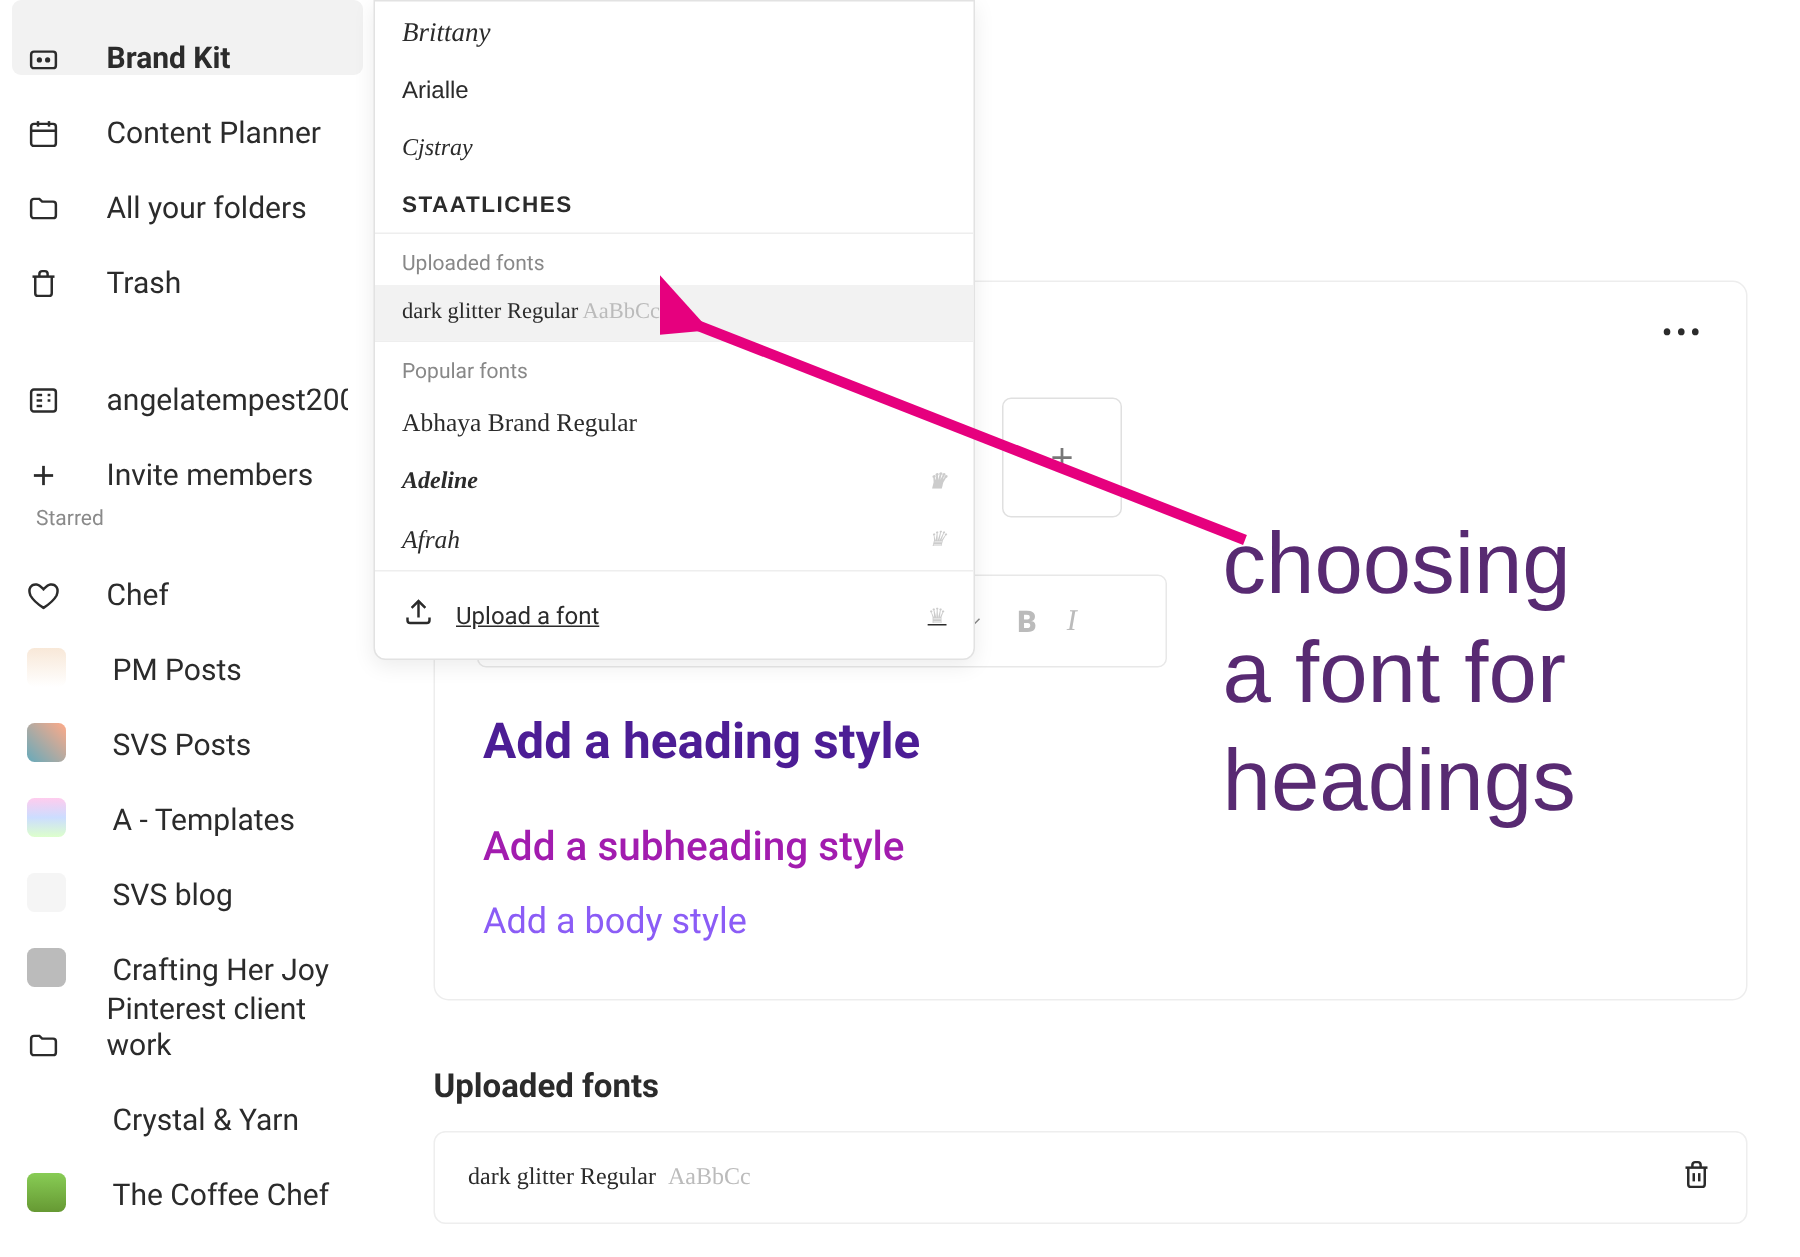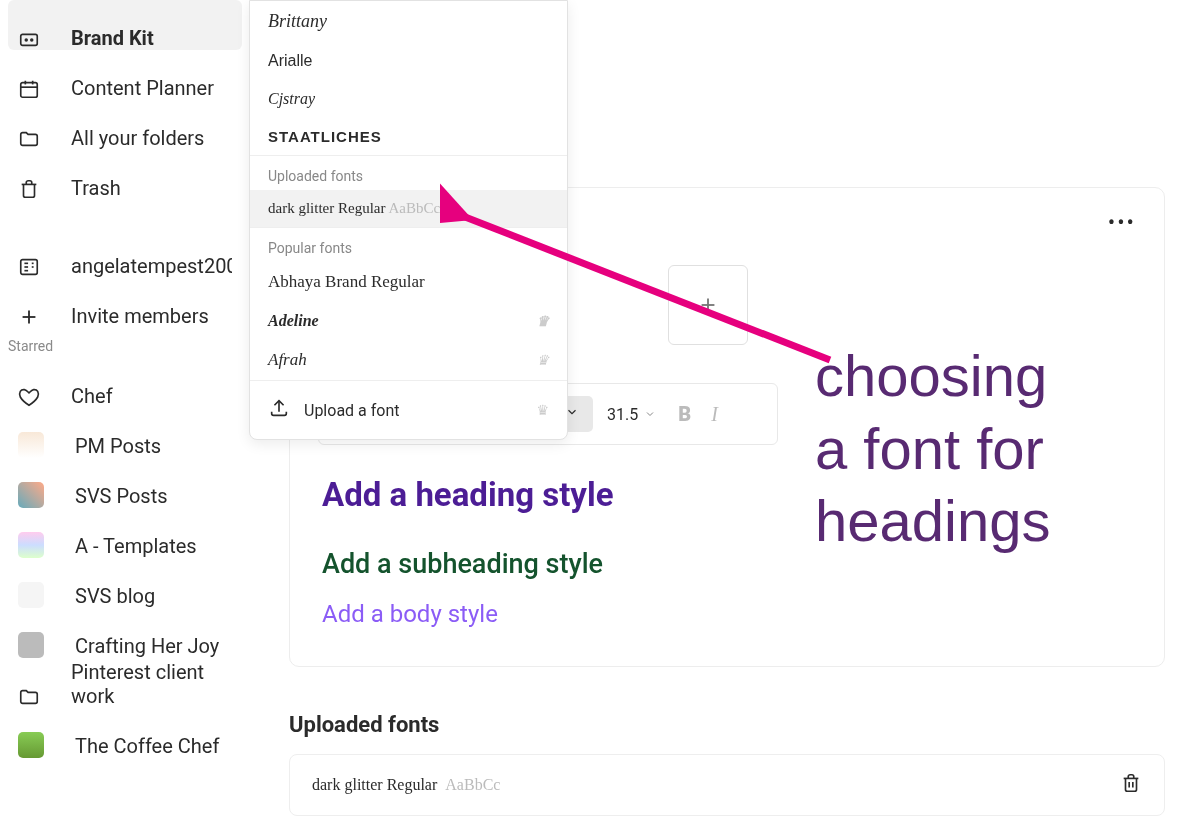--- a/index.html
+++ b/index.html
@@ -5,55 +5,55 @@
   * { box-sizing: border-box; margin: 0; padding: 0; }
   body { font-family: -apple-system, BlinkMacSystemFont, "Segoe UI", Roboto, Helvetica, Arial, sans-serif; color: #2b2b2b; background: #fff; width: 1200px; height: 838px; overflow: hidden; position: relative; }
 
   
   .sidebar { position: absolute; left: 0; top: 0; width: 250px; height: 838px; background: #fff; padding-top: 0; }
   .side-item { display: flex; align-items: flex-end; gap: 31px; height: 50px; padding: 0 18px; font-size: 20px; color: #2b2b2b; cursor: pointer; }
   .side-item.active { background: #f2f2f2; font-weight: 700; border-radius: 6px; margin: 0 8px; padding: 0 10px; }
   .side-item .ic { width: 22px; height: 22px; display:flex; align-items:center; justify-content:center; color:#2b2b2b; flex-shrink:0; }
   .side-item svg { stroke: #2b2b2b; }
   .side-spacer { height: 28px; }
-  .side-label { font-size: 14px; color: #8a8a8a; padding: 10px 8px 4px; }
+  .side-label { font-size: 14px; color: #8a8a8a; padding: 10px 24px 4px; }
   .thumb { width: 26px; height: 26px; border-radius: 5px; background: #ddd; flex-shrink:0; display:flex; align-items:center; justify-content:center; font-size:8px; color:#888; overflow:hidden; }
 
   
   .card { position: absolute; left: 289px; top: 187px; width: 876px; border: 1px solid #ededed; border-radius: 10px; background: #fff; padding: 22px 28px 30px; }
   .card-top { display:flex; justify-content:flex-end; margin-bottom: 30px; }
   .dots { font-size: 22px; letter-spacing: 2px; color:#2b2b2b; cursor:pointer; }
 
   .swatches { display:flex; gap:16px; margin-bottom: 38px; margin-left: 10px; }
   .swatch-add { width: 80px; height: 80px; border:1px solid #e0e0e0; border-radius:6px; display:flex; align-items:center; justify-content:center; font-size:30px; color:#777; cursor:pointer; margin-left: 340px; }
 
   .font-toolbar { border:1px solid #e8e8e8; border-radius:6px; padding: 12px 14px; display:flex; align-items:center; gap:14px; width: 460px; margin-bottom: 22px; }
   .font-select { background:#e8e8e8; border-radius:5px; height: 36px; display:flex; align-items:center; justify-content:space-between; padding: 0 14px; width: 260px; font-weight:600; font-size:15px; cursor:pointer; }
   .size-sel { display:flex; align-items:center; gap:6px; cursor:pointer; }
   .bold-b { font-weight:900; font-size:20px; color:#bbb; cursor:pointer; margin-left:8px;}
   .ital-i { font-style:italic; font-family: serif; font-size:20px; color:#bbb; cursor:pointer; margin-left:6px;}
 
   .style-row { padding: 8px 4px; cursor:pointer; }
   .h1style { font-size: 33px; font-weight:700; color:#4c1d95; }
-  .h2style { font-size: 27px; font-weight:500; color:#14532d; margin-top: 18px;}
+  .h2style { font-size: 27px; font-weight:500; color:#a21caf; margin-top: 18px;}
   .bodystyle { font-size: 24px; color:#8b5cf6; margin-top: 4px;}
 
   .section-title { position:absolute; left: 289px; top: 712px; font-size: 22px; font-weight:700; }
 
   .uploaded-row { position:absolute; left:289px; top: 754px; width: 876px; height: 62px; border:1px solid #eee; border-radius:8px; display:flex; align-items:center; justify-content:space-between; padding: 0 22px; }
   .uploaded-font-label { font-family: cursive; font-size:16px; color:#2b2b2b; }
   .uploaded-font-label .sample { color:#bbb; margin-left:4px; }
   .trash-ic svg { stroke:#2b2b2b; }
 
   
-  .dropdown { position:absolute; left: 249px; top: 0; width: 319px; background:#fff; border:1px solid #e2e2e2; border-radius: 0 0 8px 8px; box-shadow: 0 4px 14px rgba(0,0,0,0.08); overflow:hidden; }
+  .dropdown { position:absolute; left: 249px; top: 0; width: 401px; background:#fff; border:1px solid #e2e2e2; border-radius: 0 0 8px 8px; box-shadow: 0 4px 14px rgba(0,0,0,0.08); overflow:hidden; }
   .dd-item { padding: 10px 18px; font-size:16px; cursor:pointer; display:flex; align-items:center; justify-content:space-between; }
   .dd-item.hover { background:#f2f2f2; }
   .dd-sect { font-size:14px; color:#888; padding: 12px 18px 6px; border-top:1px solid #eee; }
-  .dd-bottom { border-top:1px solid #eee; padding: 16px 18px; display:flex; align-items:center; gap:14px; cursor:pointer; }
+  .dd-bottom { border-top:1px solid #eee; padding: 16px 18px; display:flex; align-items:center; gap:14px; cursor:pointer;text-decoration:underline; }
   .crown { color:#ccc; font-size:14px; }
   .f-brittany { font-family: cursive; font-style:italic; font-size:18px;}
   .f-arialle { font-family: sans-serif; }
   .f-cjstray { font-family: cursive; font-size:16px; font-style:italic;}
   .f-staatl { font-family: Impact, sans-serif; letter-spacing:1px; text-transform:uppercase; font-size:15px; font-weight:700;}
   .f-dark { font-family: cursive; font-size:15px; }
   .f-dark .sample { color:#bbb; }
   .f-abhaya { font-family: Georgia, serif; font-size:17px; }
   .f-adeline { font-family: cursive; font-weight:700; font-style:italic; font-size:16px;}
   .f-afrah { font-family: Liberation Serif, serif; font-size:17px; font-style:italic;}
@@ -169,20 +169,24 @@
     <span class="thumb" style="background:#bbb;"></span>
     <span>Crafting Her Joy</span>
   </div>
   <div class="side-item">
     <span class="ic">
       <svg width="22" height="22" viewBox="0 0 24 24" fill="none" stroke-width="1.8">
           <path d="M3 7a2 2 0 0 1 2-2h4l2 2h8a2 2 0 0 1 2 2v8a2 2 0 0 1-2 2H5a2 2 0 0 1-2-2V7z"></path>
         </svg>
     </span>
     <span>Pinterest client work</span>
+  </div>
+  <div class="side-item">
+    <span class="thumb" style="background:#fff;"></span>
+    <span>Crystal &amp; Yarn</span>
   </div>
   <div class="side-item">
     <span class="thumb" style="background:linear-gradient(#8c5,#693);"></span>
     <span>The Coffee Chef</span>
   </div>
 </div>
 
 <div class="card">
   <div class="card-top">
     <span class="dots">•••</span>

